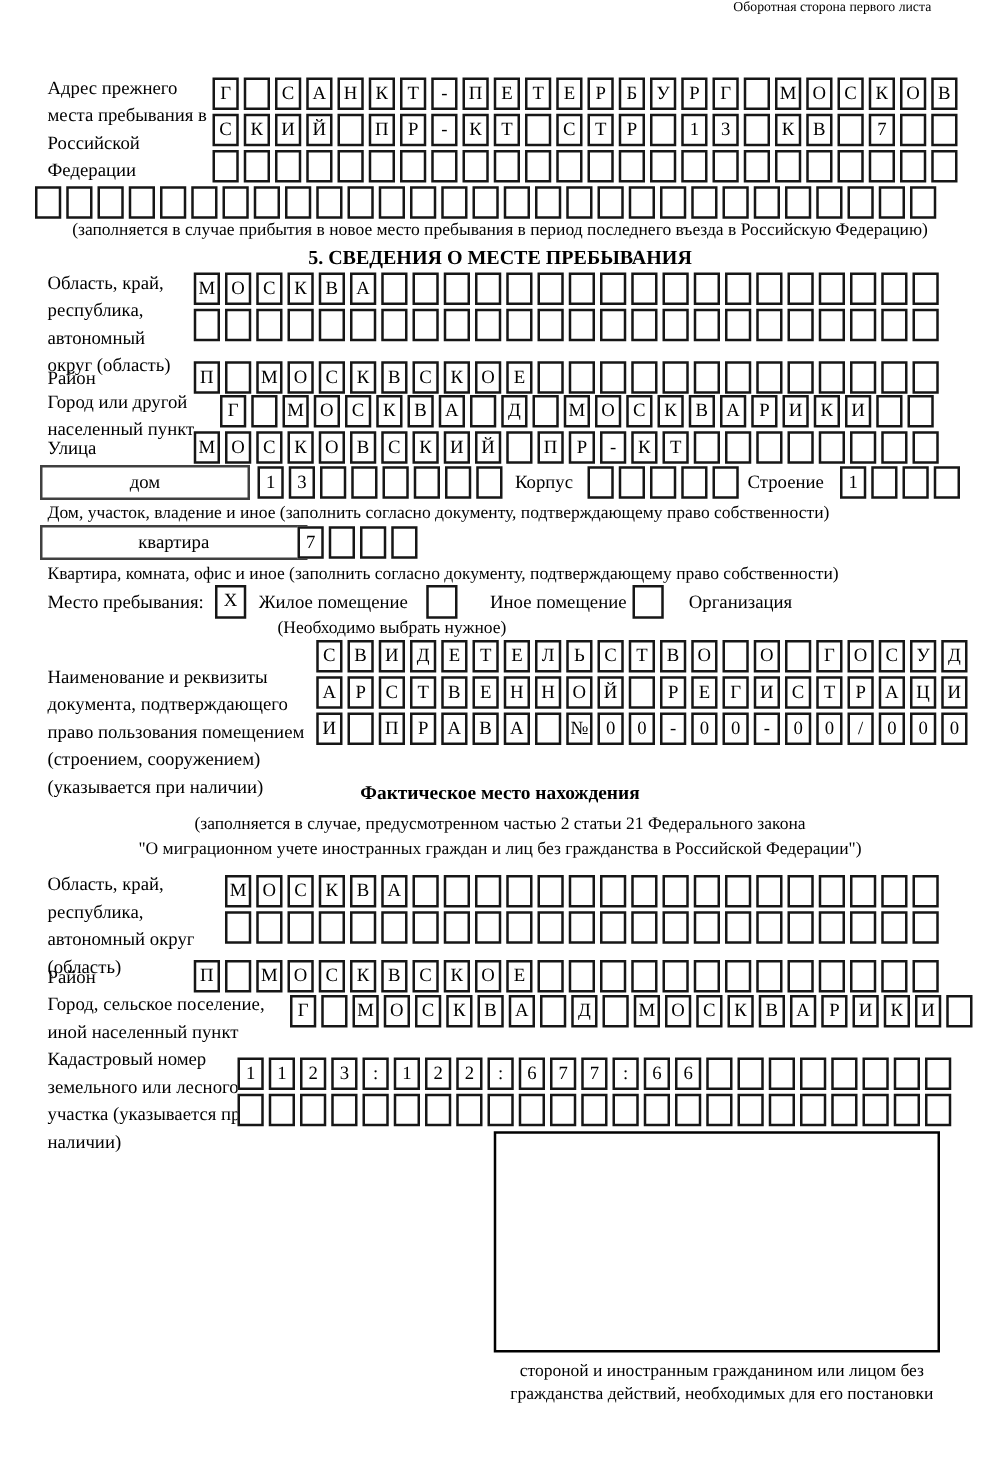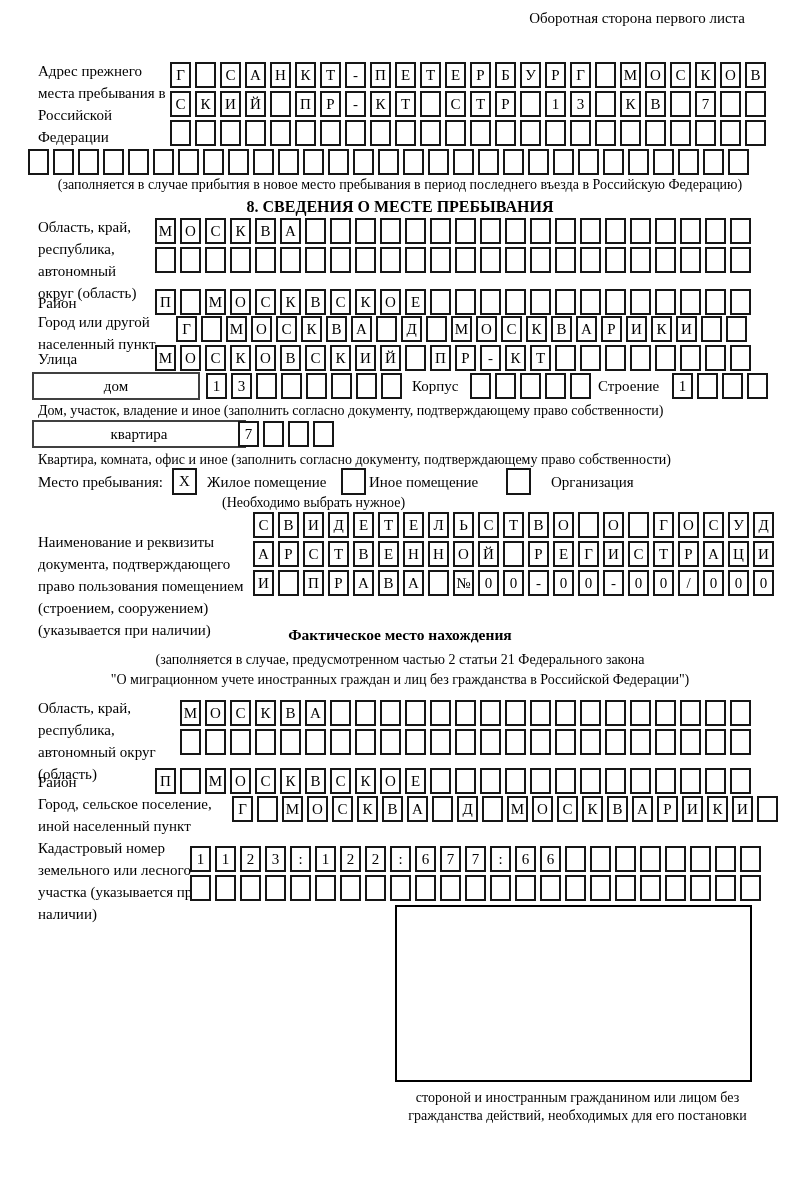--- a/index.html
+++ b/index.html
@@ -31,21 +31,21 @@
     font-size:15px; background:#fff;
   }
   .stamp {
     border:2.5px solid #000; background:#fff;
   }
   .cap-line { display:block; font-size:14px; line-height:17.5px; }
 </style>
 </head>
 <body>
 
-<div class="abs note" style="top:10px; right:55px; font-size:15px;text-align:center;">Оборотная сторона первого листа</div>
+<div class="abs note" style="top:0; right:55px; font-size:11px;text-align:center;">Оборотная сторона первого листа</div>
 
 <div class="abs lbl" style="left:38px; top:60px; width:132px;">Адрес прежнего места пребывания в Российской Федерации</div>
 
 <div class="boxrow" style="left:170px; top:62px;">
     <span class="cell">Г</span>
     <span class="cell"></span>
     <span class="cell">С</span>
     <span class="cell">А</span>
     <span class="cell">Н</span>
     <span class="cell">К</span>
@@ -147,21 +147,21 @@
     <span class="cell"></span>
     <span class="cell"></span>
     <span class="cell"></span>
     <span class="cell"></span>
     <span class="cell"></span>
     <span class="cell"></span>
   </div>
 
 <div class="abs note center" style="left:0; top:177px; width:800px;">(заполняется в случае прибытия в новое место пребывания в период последнего въезда в Российскую Федерацию)</div>
 
-<div class="abs bold center" style="left:0; top:198px; width:800px; font-size:16px;">8. СВЕДЕНИЯ О МЕСТЕ ПРЕБЫВАНИЯ</div>
+<div class="abs bold center" style="left:0; top:198px; width:800px; font-size:16px;">5. СВЕДЕНИЯ О МЕСТЕ ПРЕБЫВАНИЯ</div>
 
 <div class="abs lbl" style="left:38px; top:216px; width:116px;">Область, край, республика, автономный округ (область)</div>
 <div class="boxrow" style="left:155px; top:218px;">
     <span class="cell">М</span>
     <span class="cell">О</span>
     <span class="cell">С</span>
     <span class="cell">К</span>
     <span class="cell">В</span>
     <span class="cell">А</span>
     <span class="cell"></span>
@@ -327,21 +327,21 @@
     <span class="cell"></span>
     <span class="cell"></span>
     <span class="cell"></span>
   </div>
 <div class="abs note" style="left:38px; top:452px;">Квартира, комната, офис и иное (заполнить согласно документу, подтверждающему право собственности)</div>
 
 <div class="abs lbl" style="left:38px; top:471px;">Место пребывания:</div>
 <div class="abs checkbox" style="left:172px; top:468px;">X</div>
 <div class="abs lbl" style="left:207px; top:471px;">Жилое помещение</div>
 <div class="abs checkbox" style="left:341px; top:468px;"></div>
-<div class="abs lbl" style="left:369px; top:471px;">Иное помещение</div>
+<div class="abs lbl" style="left:392px; top:471px;">Иное помещение</div>
 <div class="abs checkbox" style="left:506px; top:468px;"></div>
 <div class="abs lbl" style="left:551px; top:471px;">Организация</div>
 <div class="abs note" style="left:222px; top:495px;">(Необходимо выбрать нужное)</div>
 
 <div class="abs lbl" style="left:38px; top:510px; width:215px;margin-top:21px;">Наименование и реквизиты документа, подтверждающего право пользования помещением (строением, сооружением) (указывается при наличии)</div>
 <div class="boxrow" style="left:253px; top:512px;">
     <span class="cell">С</span>
     <span class="cell">В</span>
     <span class="cell">И</span>
     <span class="cell">Д</span>

